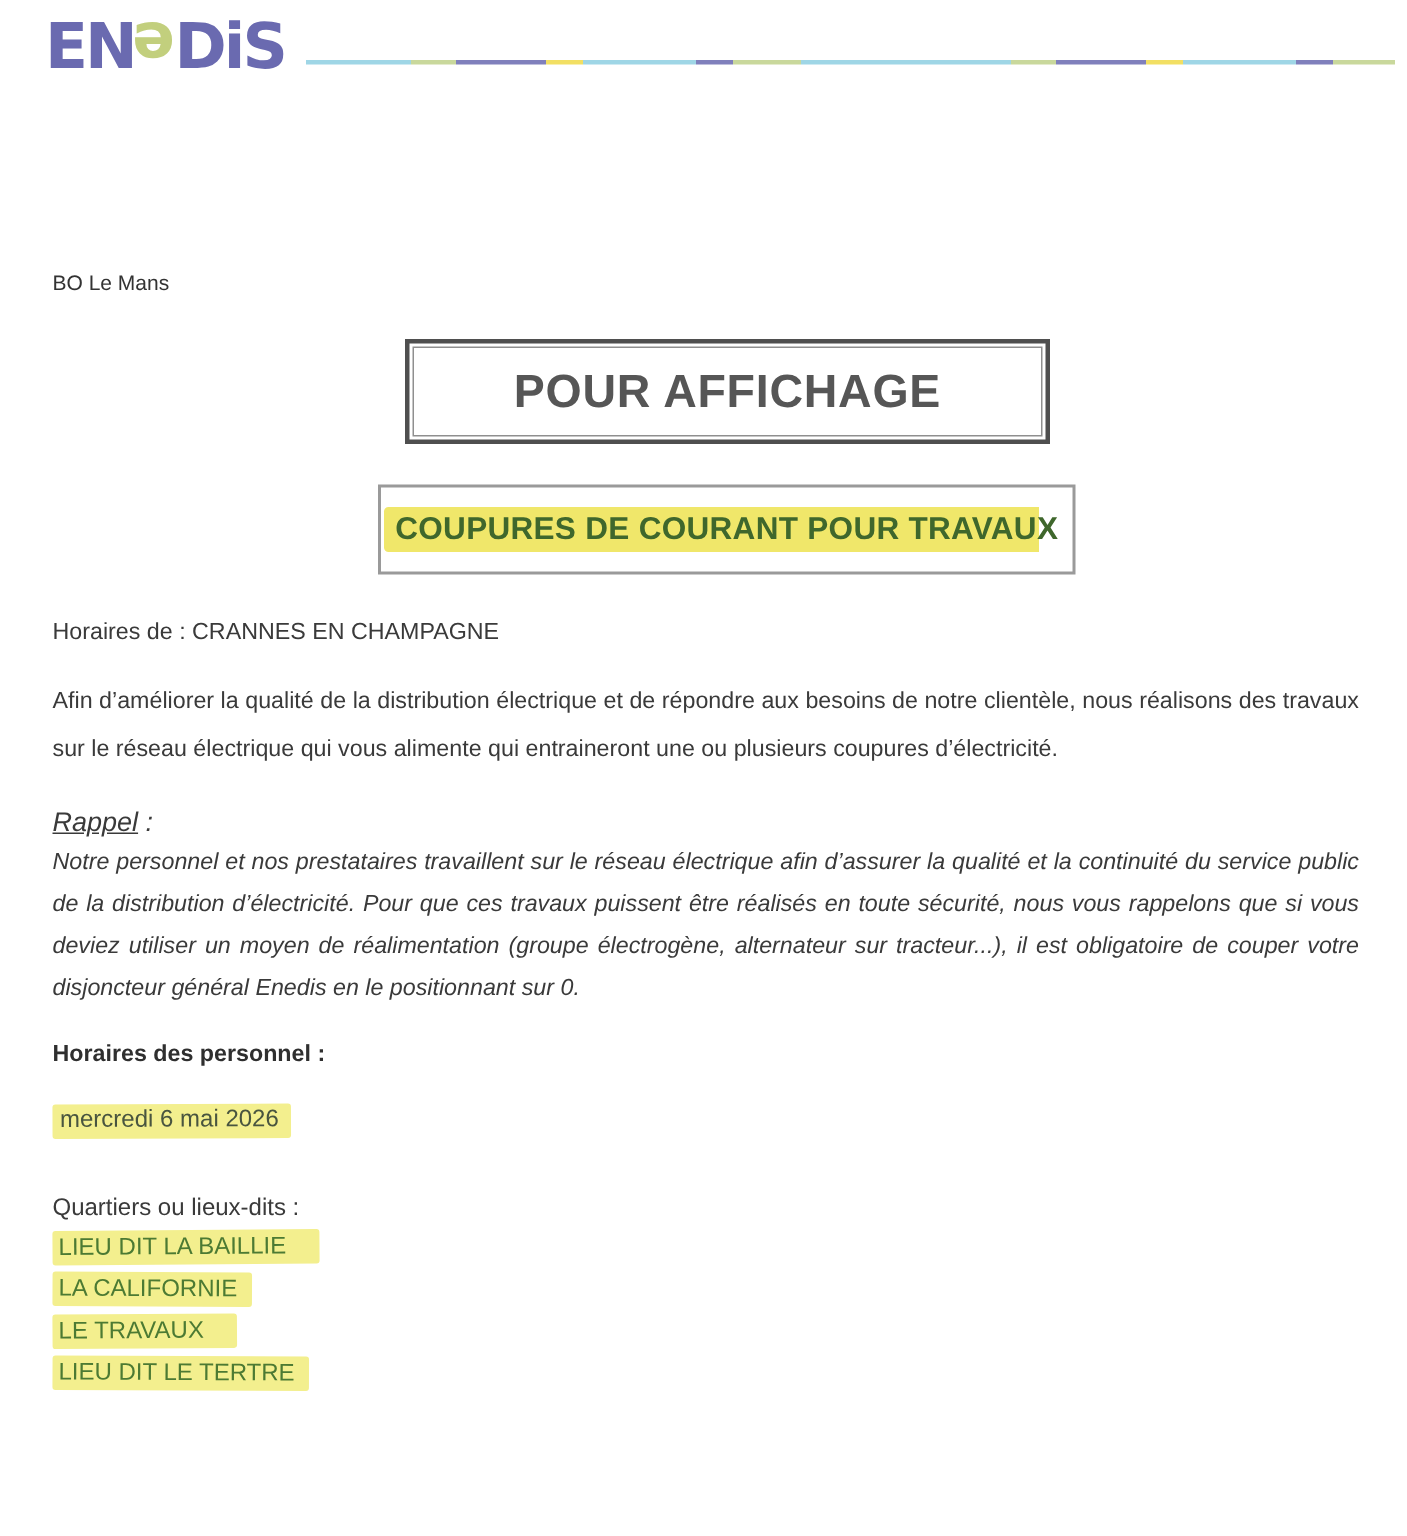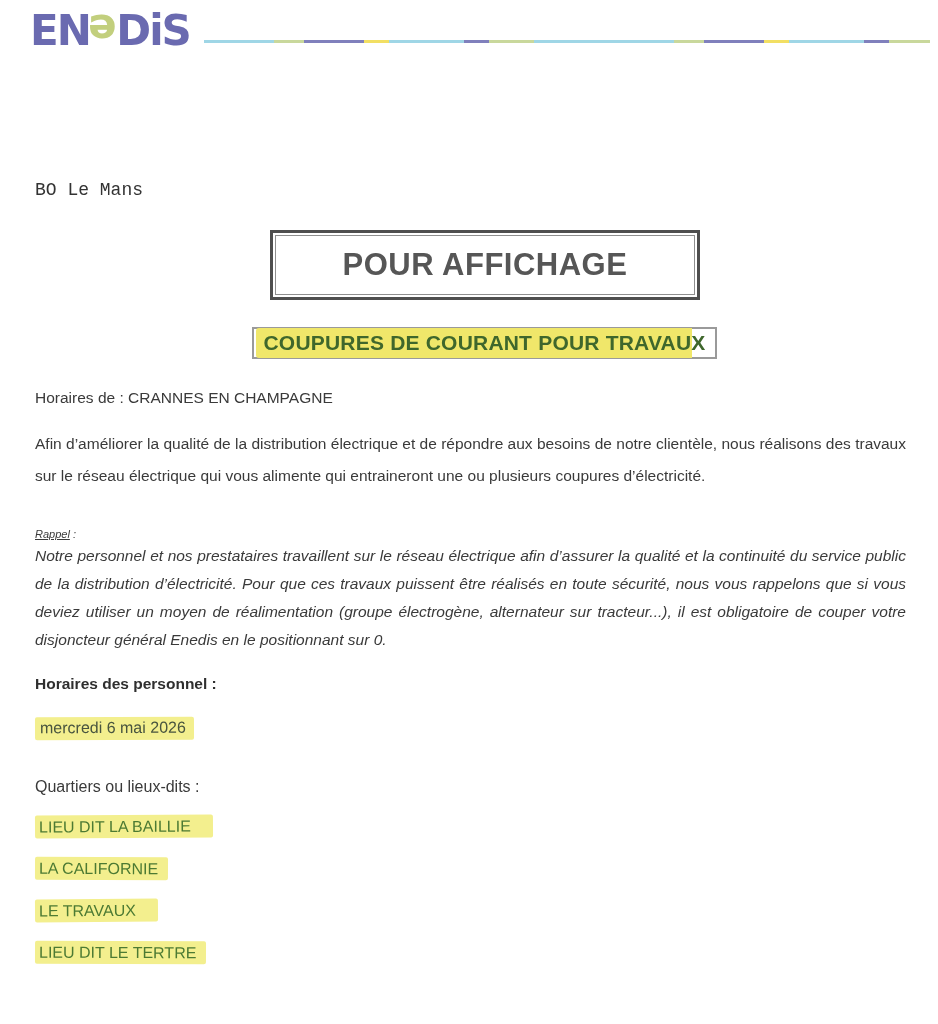--- a/index.html
+++ b/index.html
@@ -13,42 +13,42 @@
   .logo{font-family:"DejaVu Sans",sans-serif;font-weight:800;font-size:42px;line-height:1;
         letter-spacing:-2px;color:#6a6ab0;white-space:nowrap;user-select:none;}
   .logo .logo-e{display:inline-block;transform:rotate(180deg) translateY(2px);color:#c2cf7d;}
   .brand-line{flex:1;height:3px;margin:0 4px 9px 14px;
     background:linear-gradient(90deg,
       #9fd6e6 0px,#9fd6e6 70px,#c9d89c 70px,#c9d89c 100px,#8080bc 100px,#8080bc 160px,
       #f2df63 160px,#f2df63 185px,#9fd6e6 185px,#9fd6e6 260px,#8080bc 260px,#8080bc 285px,
       #c9d89c 285px,#c9d89c 330px,#9fd6e6 330px,#9fd6e6 400px);
     background-size:400px 3px;background-repeat:repeat-x;}
   
-  .office{margin:128px 0 0 35px;font-size:18px;color:#333;font-family:Liberation Mono, monospace;}
+  .office{margin:128px 0 0 35px;font-size:14px;color:#333;}
   .banner-outer{width:430px;margin:30px 0 0 270px;border:3px solid #4f4f4f;padding:2px;box-sizing:border-box;}
   .banner-inner{border:1px solid #8f8f8f;padding:11px 16px;text-align:center;}
   .banner-text{font-size:31px;font-weight:bold;color:#565656;letter-spacing:0.5px;}
-  .subject-box{width:465px;margin:27px 0 0 252px;border:2px solid #9a9a9a;padding:2px 0;
+  .subject-box{width:465px;margin:27px 0 0 252px;border:2px solid #9a9a9a;padding:16px 0;
                box-sizing:border-box;text-align:center;}
   .subject-text{font-size:21px;font-weight:bold;color:#3f672c;letter-spacing:0.2px;
     background:linear-gradient(90deg,#f0e76a 0 95.5%,rgba(240,231,106,0) 95.5%);
     padding:3px 8px 4px 8px;border-radius:3px;}
   .content{padding:0 32px 0 35px;}
   .commune{margin-top:30px;font-size:15.5px;}
   .para{margin-top:21px;font-size:15.5px;line-height:32px;text-align:justify;}
-  .rappel{margin-top:36px;font-style:italic;font-size:11px;}
+  .rappel{margin-top:22px;font-style:italic;font-size:18px;}
   .rappel-label{text-decoration:underline;}
   .rappel-body{margin-top:2px;font-style:italic;font-size:15.5px;line-height:28px;text-align:justify;}
   .hours-heading{margin-top:21px;font-weight:bold;font-size:15.5px;color:#2f2f2f;}
   .schedule{margin-top:24px;}
   .hl{background:#f3ef8e;display:inline-block;padding:2px 8px 3px 5px;border-radius:2px;}
   .sched-line{font-size:16px;color:#49553f;margin-bottom:4px;}
   .sched-line .hl{transform:rotate(-0.2deg);}
   .loc-heading{margin-top:38px;font-size:16px;color:#3a3a3a;}
-  .loc-item{font-size:16px;font-weight:500;color:#4c7a33;margin-top:19px;line-height:19px;}
+  .loc-item{font-size:16px;font-weight:500;color:#4c7a33;margin-top:5px;line-height:19px;}
   .loc-item .hl{padding:2px 14px 2px 4px;}
   .loc-item:nth-child(odd) .hl{transform:rotate(-0.4deg);padding-right:22px;}
   .loc-item:nth-child(even) .hl{transform:rotate(0.25deg);padding-right:10px;}
 </style>
 </head>
 <body>
 
 <div class="page">
 
   <div class="header">

